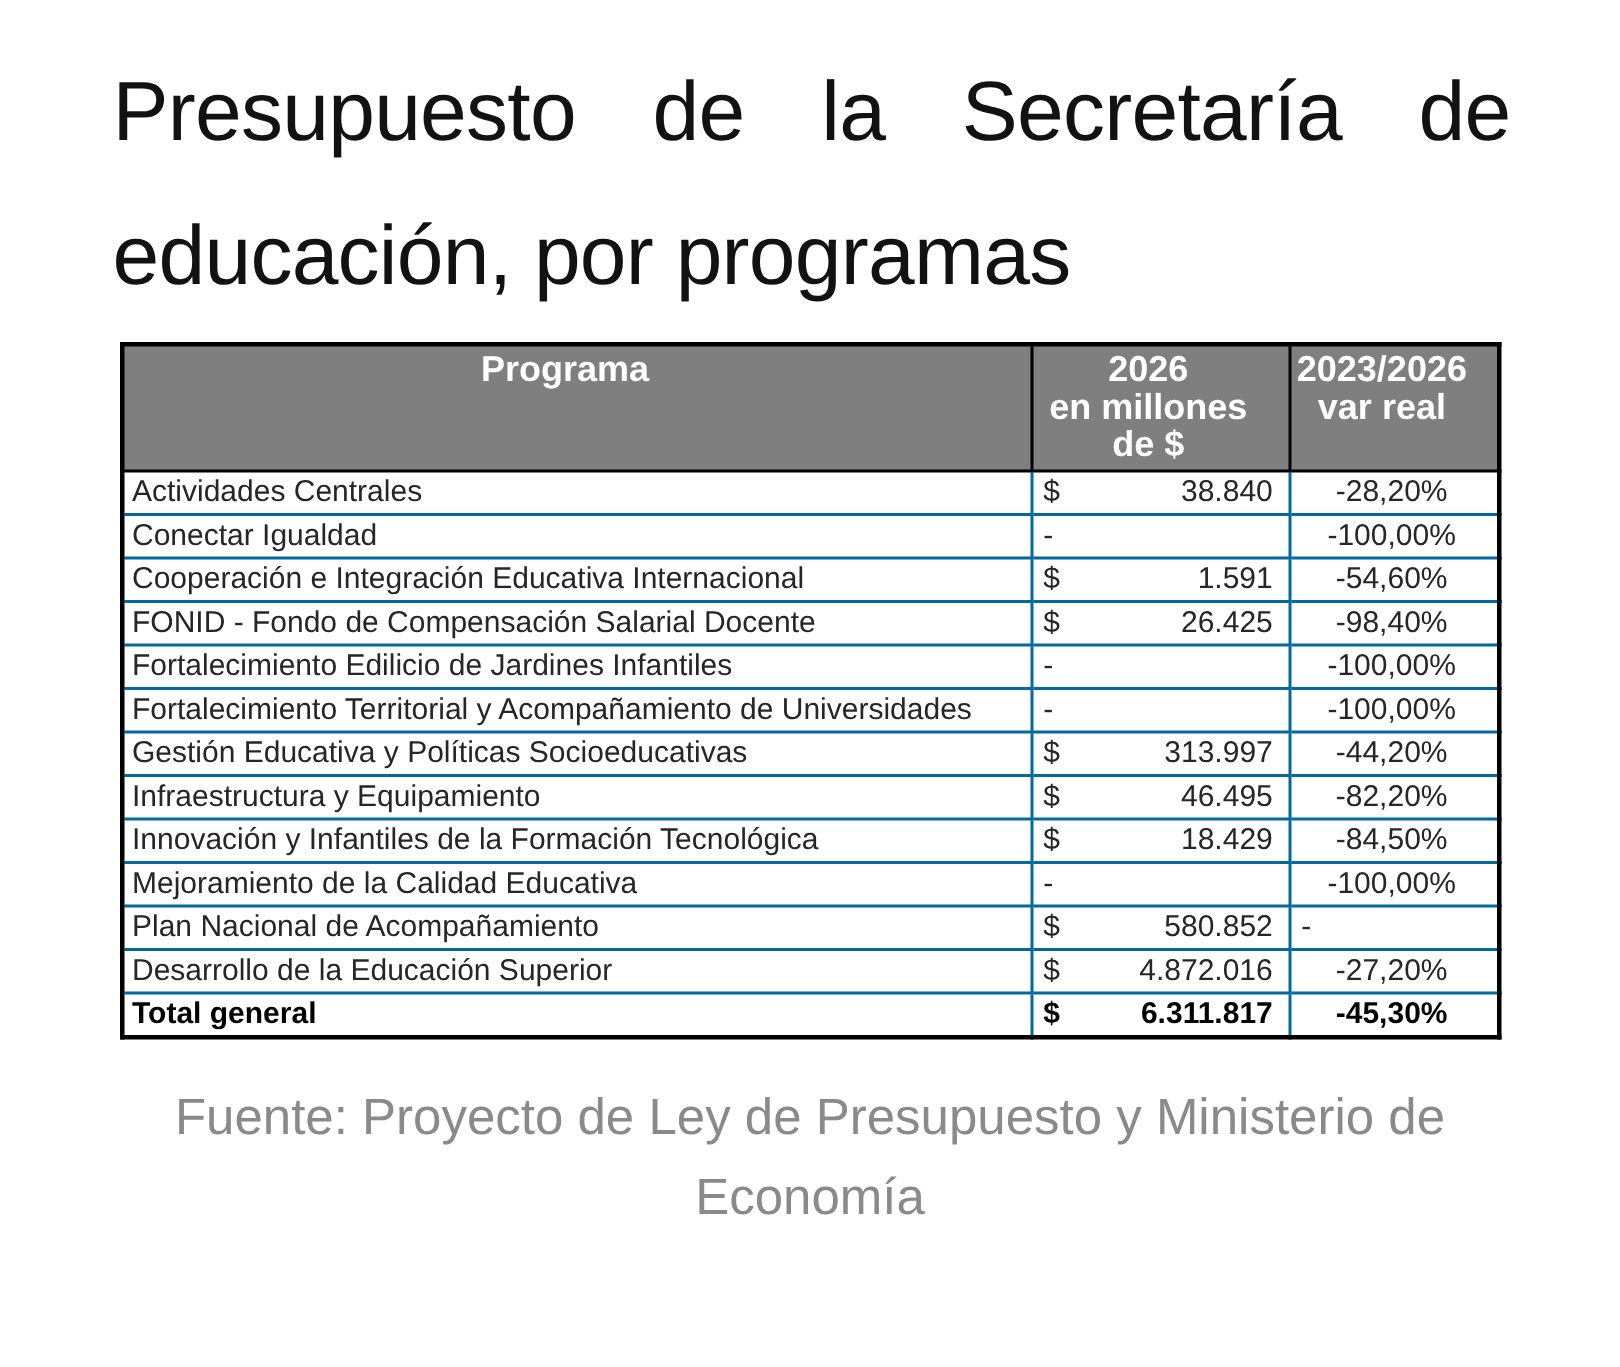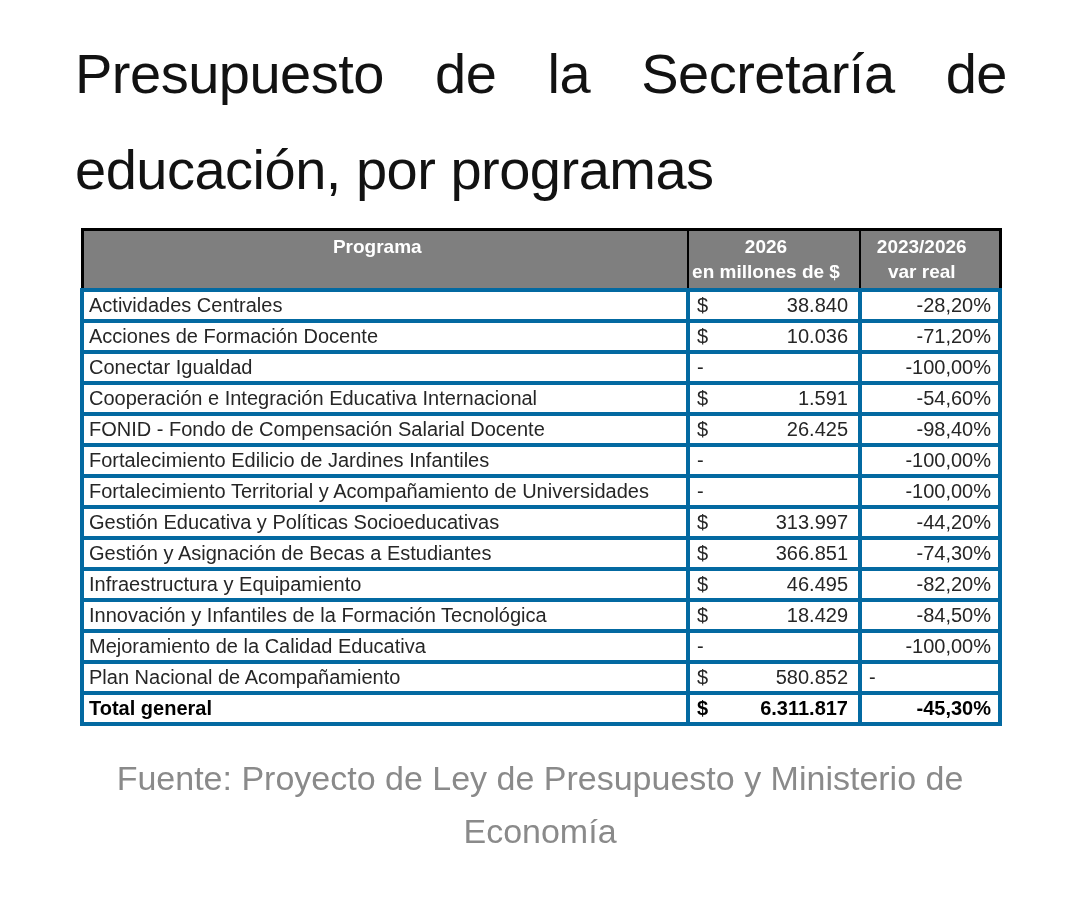--- a/index.html
+++ b/index.html
@@ -31,47 +31,47 @@
     margin: 10px 0 0 80px;
     border: 3px solid #000;
   }
   col.c-program { width: 606px; }
   col.c-amount  { width: 172px; }
   col.c-var     { width: 140px; }
   th {
     background: #7f7f7f;
     color: #ffffff;
     font-weight: bold;
-    font-size: 19px;
+    font-size: 24px;
     text-align: center;
     vertical-align: top;
     border: 2px solid #000;
     padding: 3px 18px 4px 2px;
   }
   th .hl { display: block; line-height: 25px; }
   td {
-    border: 4px solid #0369a1;
+    border: 2px solid #0369a1;
     height: 25px;
     font-size: 20px;
     color: #262626;
     padding: 1px 4px;
     vertical-align: middle;
     white-space: nowrap;
     overflow: hidden;
   }
   td.program { text-align: left; padding-left: 5px; }
   td.amount {
     padding: 1px 10px 1px 7px;
   }
   td.amount .cellflex {
     display: flex;
     justify-content: space-between;
     align-items: baseline;
   }
-  td.var { text-align: right; padding-right: 7px; }
+  td.var { text-align: center; padding-right: 7px; }
   td.var.left { text-align: left; padding-left: 7px; }
   tr.bold td { font-weight: bold; color: #000; }
   .footer {
     margin: 26px auto 0 auto;
     width: 940px;
     text-align: center;
     color: #8a8a8a;
     font-size: 34px;
     line-height: 53px;
     font-weight: 400;
@@ -111,30 +111,20 @@
           <td class="program">Actividades Centrales</td>
           <td class="amount">
             <span class="cellflex">
               <span>$</span>
               <span>38.840</span>
             </span>
           </td>
           <td class="var">-28,20%</td>
         </tr>
         <tr>
-          <td class="program">Acciones de Formación Docente</td>
-          <td class="amount">
-            <span class="cellflex">
-              <span>$</span>
-              <span>10.036</span>
-            </span>
-          </td>
-          <td class="var">-71,20%</td>
-        </tr>
-        <tr>
           <td class="program">Conectar Igualdad</td>
           <td class="amount">
             <span class="cellflex">
               <span>-</span>
               <span></span>
             </span>
           </td>
           <td class="var">-100,00%</td>
         </tr>
         <tr>
@@ -181,30 +171,20 @@
           <td class="program">Gestión Educativa y Políticas Socioeducativas</td>
           <td class="amount">
             <span class="cellflex">
               <span>$</span>
               <span>313.997</span>
             </span>
           </td>
           <td class="var">-44,20%</td>
         </tr>
         <tr>
-          <td class="program">Gestión y Asignación de Becas a Estudiantes</td>
-          <td class="amount">
-            <span class="cellflex">
-              <span>$</span>
-              <span>366.851</span>
-            </span>
-          </td>
-          <td class="var">-74,30%</td>
-        </tr>
-        <tr>
           <td class="program">Infraestructura y Equipamiento</td>
           <td class="amount">
             <span class="cellflex">
               <span>$</span>
               <span>46.495</span>
             </span>
           </td>
           <td class="var">-82,20%</td>
         </tr>
         <tr>
@@ -229,20 +209,30 @@
         </tr>
         <tr>
           <td class="program">Plan Nacional de Acompañamiento</td>
           <td class="amount">
             <span class="cellflex">
               <span>$</span>
               <span>580.852</span>
             </span>
           </td>
           <td class="var left">-</td>
+        </tr>
+        <tr>
+          <td class="program">Desarrollo de la Educación Superior</td>
+          <td class="amount">
+            <span class="cellflex">
+              <span>$</span>
+              <span>4.872.016</span>
+            </span>
+          </td>
+          <td class="var">-27,20%</td>
         </tr>
         <tr class="bold">
           <td class="program">Total general</td>
           <td class="amount">
             <span class="cellflex">
               <span>$</span>
               <span>6.311.817</span>
             </span>
           </td>
           <td class="var">-45,30%</td>

